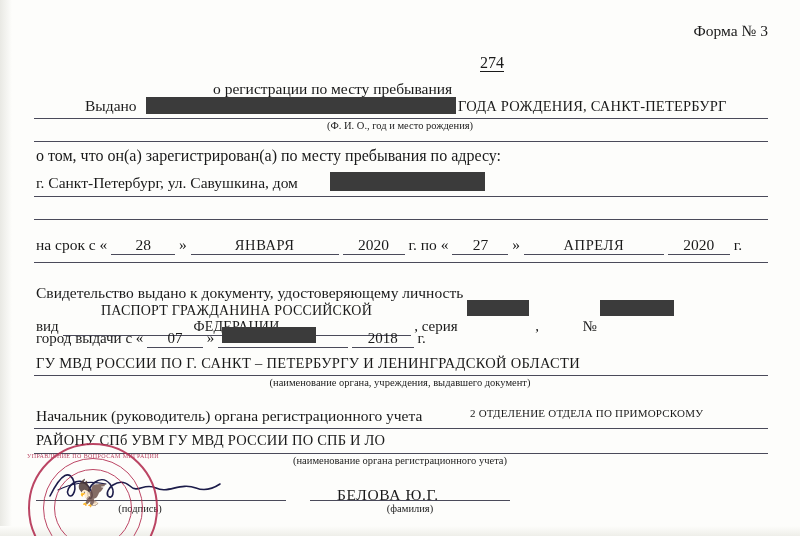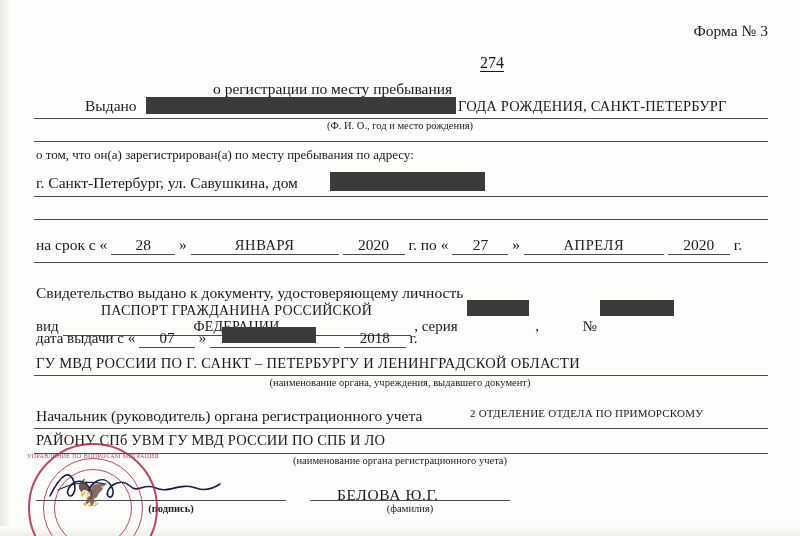--- a/index.html
+++ b/index.html
@@ -66,21 +66,21 @@
     font-size: 15.5px;
   }
   
   #issued-label { top: 97px; left: 85px; font-size: 15.5px; text-align: right; }
   #issued-redact { top: 97px; left: 146px; width: 310px; height: 17px; }
   #issued-tail { top: 98px; left: 458px; font-size: 14.5px; letter-spacing: .2px; }
   #rule-issued { top: 118px; left: 34px; width: 734px; }
   #cap-fio { top: 120px; left: 280px; width: 240px; text-align: center; }
   #rule-issued2 { top: 141px; left: 34px; width: 734px; }
   
-  #reg-line { top: 147px; left: 36px; font-size: 13px; }
+  #reg-line { top: 147px; left: 36px; font-size: 16px; }
   #addr-line { top: 174px; left: 36px; font-size: 15.5px; }
   #addr-redact { top: 172px; left: 330px; width: 155px; height: 19px; }
   #rule-addr { top: 196px; left: 34px; width: 734px; }
   #cap-addr { top: 199px; left: 155px; width: 490px; }
   #rule-addr2 { top: 219px; left: 34px; width: 734px; }
   
   #term-row { top: 236px; left: 36px; font-size: 15.5px; }
   #term-row span { vertical-align: baseline; text-align: center; }
   .u {
     display: inline-block;
@@ -100,21 +100,21 @@
   #cap-organ { top: 377px; left: 200px; width: 400px; }
   
   #chief-line { top: 407px; left: 36px; font-size: 15.5px; }
   #chief-org1 { top: 407px; left: 470px; font-size: 11px; letter-spacing: .2px; }
   #rule-chief { top: 428px; left: 34px; width: 734px; }
   #chief-org2 { top: 432px; left: 36px; font-size: 14.5px; letter-spacing: .2px; }
   #rule-chief2 { top: 453px; left: 34px; width: 734px; }
   #cap-chief { top: 455px; left: 200px; width: 400px; }
   
   #rule-sign { top: 500px; left: 36px; width: 250px; }
-  #cap-sign { top: 503px; left: 111px; width: 120px; font-weight: bold; }
+  #cap-sign { top: 503px; left: 80px; width: 120px; }
   #surname { top: 486px; left: 337px; font-size: 15.5px; letter-spacing: .6px; }
   #rule-surname { top: 500px; left: 310px; width: 200px; }
   #cap-surname { top: 503px; left: 340px; width: 140px; }
   
   #stamp {
     top: 443px;
     left: 28px;
     width: 126px;
     height: 126px;
     border: 2.5px solid #b0264a;
@@ -224,21 +224,21 @@
     <span>, серия</span>
     <span style="display:inline-block;width:70px"></span>
     <span>,</span>
     <span style="display:inline-block;width:36px"></span>
     <span>№</span>
   </div>
   <div class="abs redact" id="serial-redact"></div>
   <div class="abs redact" id="num-redact"></div>
 
   <div class="abs" id="date-line">
-    <span>дата выдачи с</span>
+    <span>город выдачи с</span>
     <span>«</span>
     <span class="u" style="width:56px">07</span>
     <span>»</span>
     <span class="u" style="width:130px">&nbsp;</span>
     <span class="u" style="width:62px">2018</span>
     <span>г.</span>
   </div>
   <div class="abs redact" id="date-redact"></div>
 
   <div class="abs" id="organ-line">ГУ  МВД  РОССИИ  ПО  Г. САНКТ – ПЕТЕРБУРГУ  И  ЛЕНИНГРАДСКОЙ ОБЛАСТИ</div>

